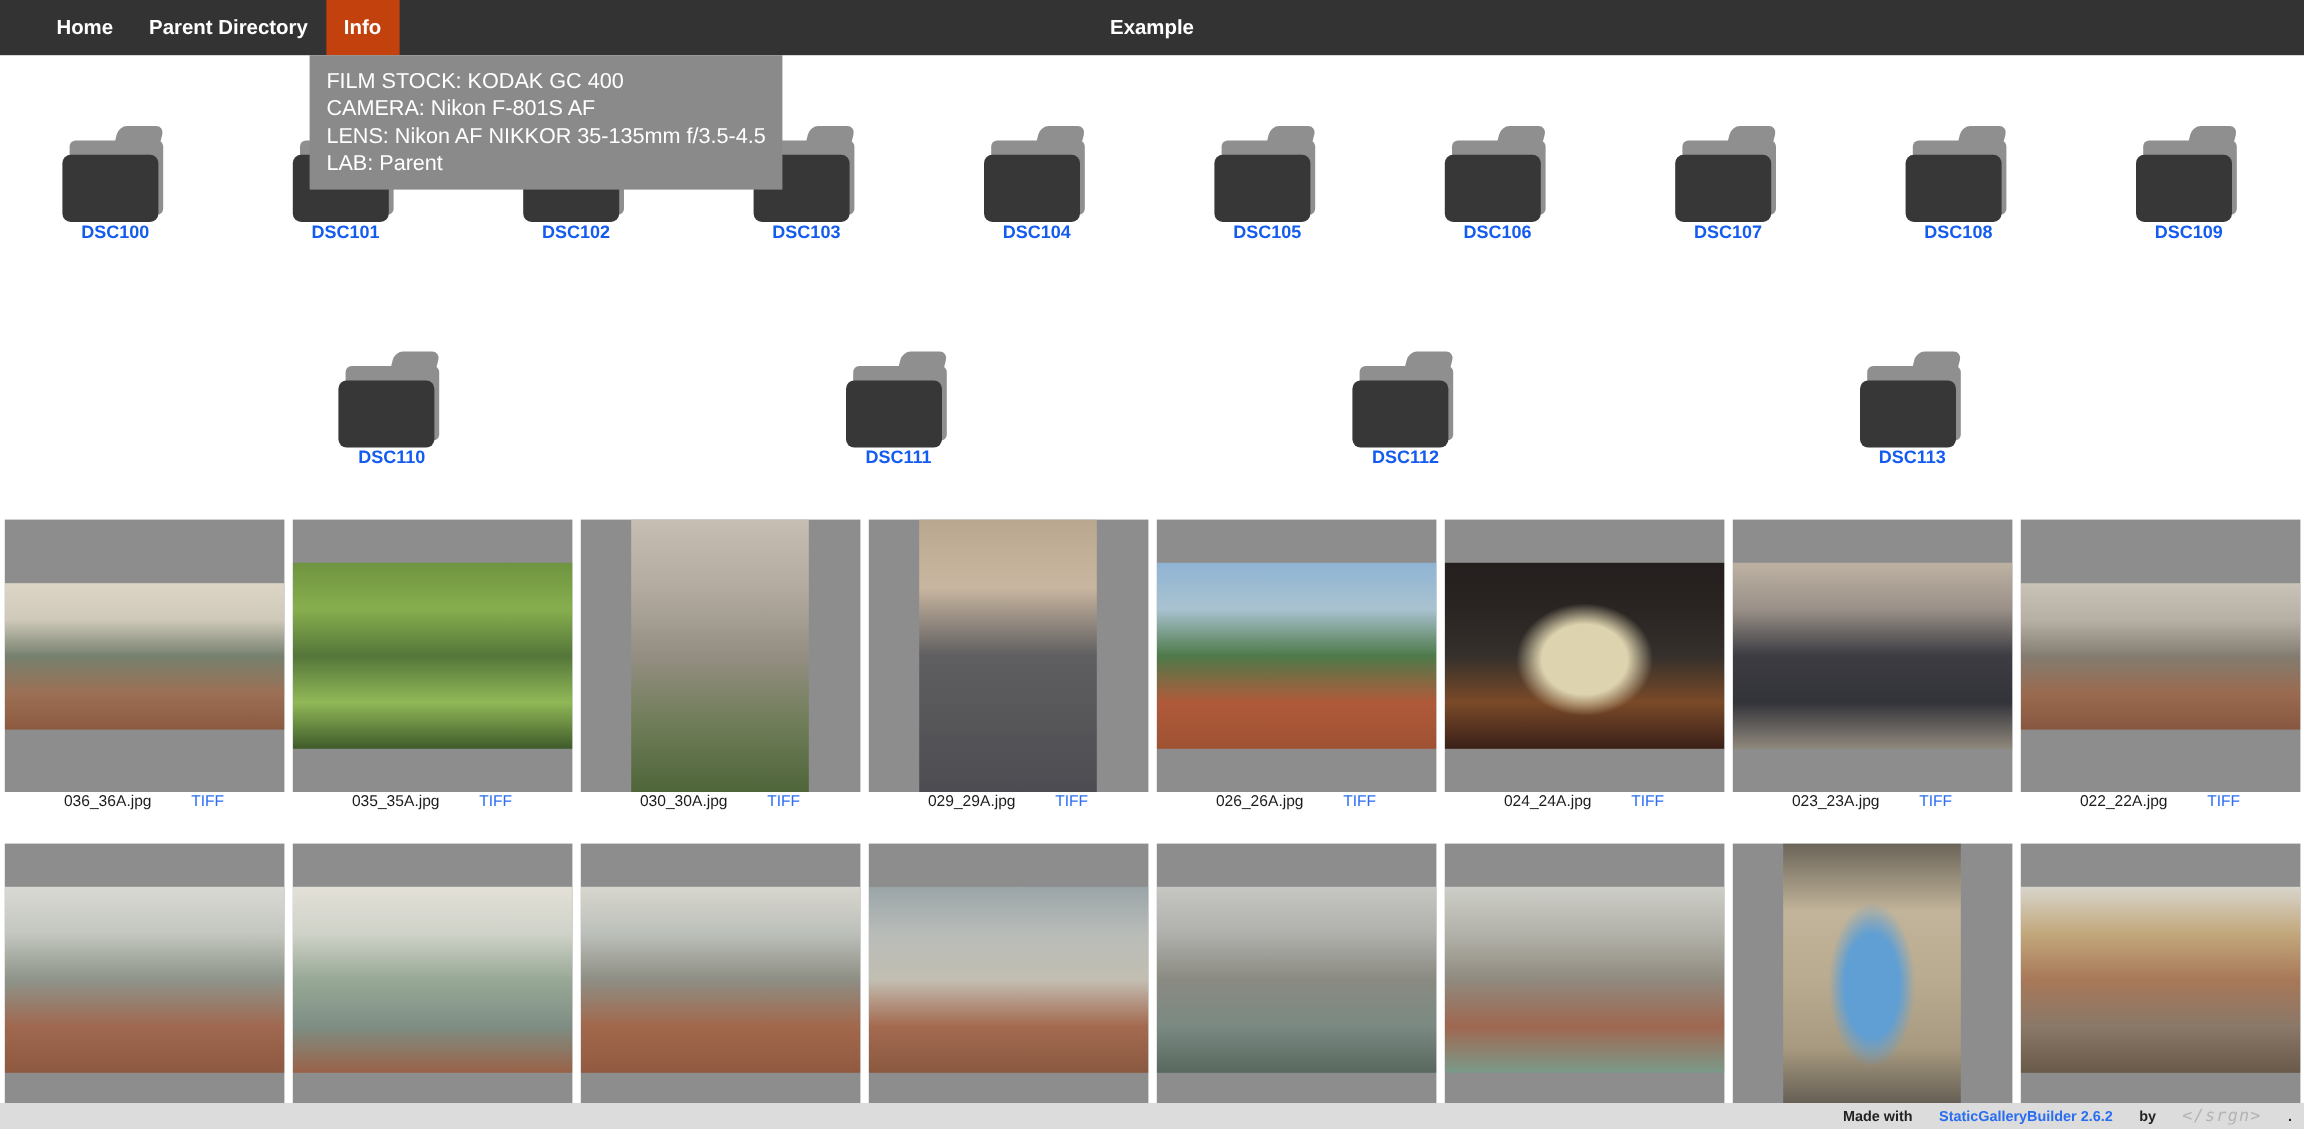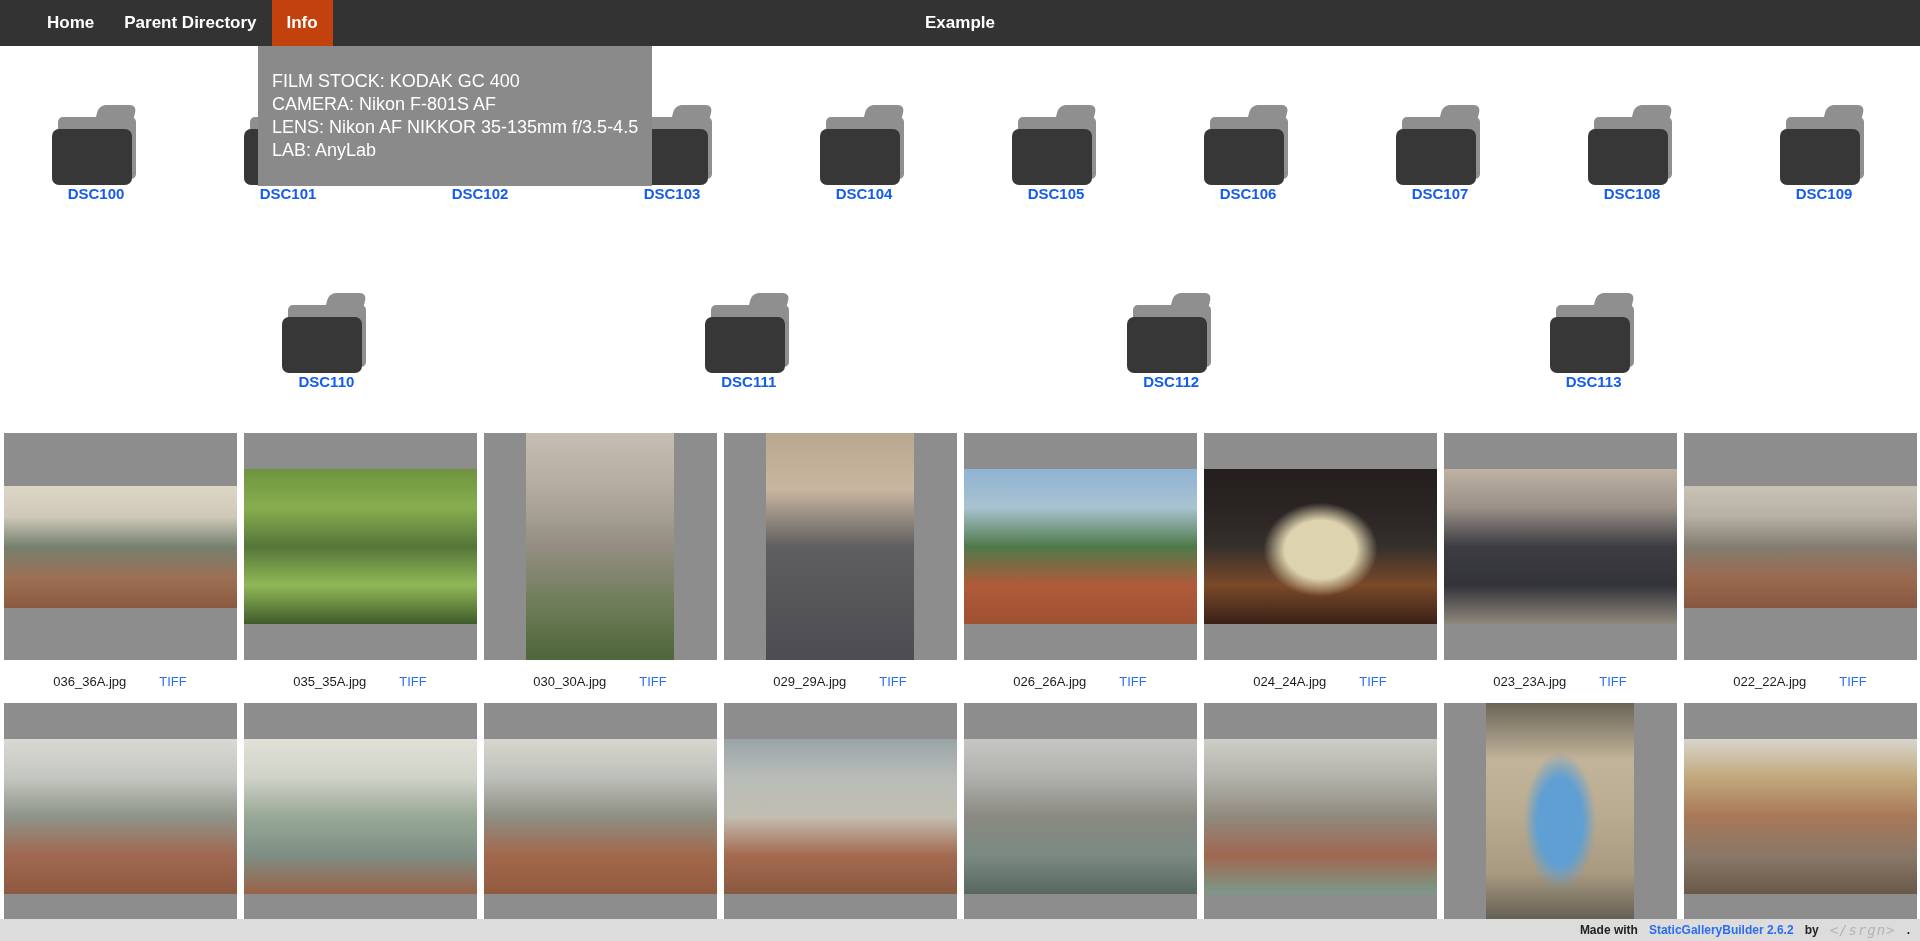--- a/index.html
+++ b/index.html
@@ -13,21 +13,21 @@
   .nav { height:46px; background:#333333; display:flex; align-items:stretch; position:relative; z-index:20;padding-left:32px; }
   .nav-item { display:flex; align-items:center; padding:0 15px; color:#ffffff;
               font-size:17px; font-weight:bold; cursor:pointer; }
   .nav-item.active { background:#c2410c; }
   .nav-title { position:absolute; left:0; top:0; width:100%; height:100%;
                display:flex; align-items:center; justify-content:center;
                color:#ffffff; font-size:17px; font-weight:bold; pointer-events:none; }
 
   
   .tooltip { position:absolute; left:258px; top:46px; z-index:30;
-             background:#8a8a8a; color:#ffffff; padding:24px 14px;
+             background:#8a8a8a; color:#ffffff; padding:10px 14px;
              font-size:18px; line-height:23px; width:max-content; }
   .tooltip div { white-space:nowrap; }
 
   
   .folders-row { display:flex; flex-wrap:wrap; justify-content:space-evenly; }
   .folders-row.first { margin-top:57px; margin-bottom:89px; }
   .folder-item { width:192px; display:flex; flex-direction:column; align-items:center; cursor:pointer; }
   .folder-icon { position:relative; width:92px; height:82px; }
   .f-back  { position:absolute; left:8px;  top:14px; width:78px; height:62px; background:#8f8f8f; border-radius:5px; }
   .f-tab   { position:absolute; left:46px; top:2px;  width:38px; height:24px; background:#8f8f8f;
@@ -38,49 +38,49 @@
   
   .gallery { margin-top:43px; }
   .g-row { display:flex; justify-content:center; gap:7px; }
   .g-item { width:233px; }
   .cell { width:233px; height:227px; background:#8d8d8d;
           display:flex; align-items:center; justify-content:center; overflow:hidden; }
   .photo { cursor:pointer; }
   .photo.landscape { width:233px; height:155px; }
   .photo.portrait  { width:148px; height:227px; }
   .photo.pano      { width:233px; height:122px; }
-  .caption { height:43px; display:flex; align-items:center; justify-content:center;
+  .caption { height:43px; display:flex; justify-content:center;
              gap:5px; font-size:13px; }
   .fname { color:#1c1c1c; }
   .tlink { color:#2a6df0; cursor:pointer; text-decoration:none;margin-left:28px; }
 
   
   .footer { position:fixed; left:0; bottom:0; width:1920px; height:22px; background:#dcdcdc;
-            display:flex; align-items:center; justify-content:flex-end; gap:11px;
+            display:flex; align-items:center; justify-content:flex-end; gap:22px;
             padding-right:10px; font-size:12px; z-index:40; }
   .f-made, .f-by, .f-suffix { color:#222222; font-weight:bold; }
   .f-link { color:#2a6df0; font-weight:bold; cursor:pointer; }
   .f-logo { font-family:"DejaVu Sans Mono", monospace; color:#b4b4b4; font-size:14px;
             letter-spacing:1px; cursor:pointer;font-style:italic; }
 </style>
 </head>
 <body>
 
 <div class="nav">
   <div class="nav-item">Home</div>
   <div class="nav-item">Parent Directory</div>
   <div class="nav-item active">Info</div>
   <div class="nav-title">Example</div>
 </div>
 
 <div class="tooltip">
   <div>FILM STOCK: KODAK GC 400</div>
   <div>CAMERA: Nikon F-801S AF</div>
   <div>LENS: Nikon AF NIKKOR 35-135mm f/3.5-4.5</div>
-  <div>LAB: AnyLab</div>
+  <div>LAB: Parent</div>
 </div>
 
 <div class="folders-row first">
 
 <div class="folder-item">
       <div class="folder-icon">
         <div class="f-back"></div>
         <div class="f-tab"></div>
         <div class="f-front"></div>
       </div>

